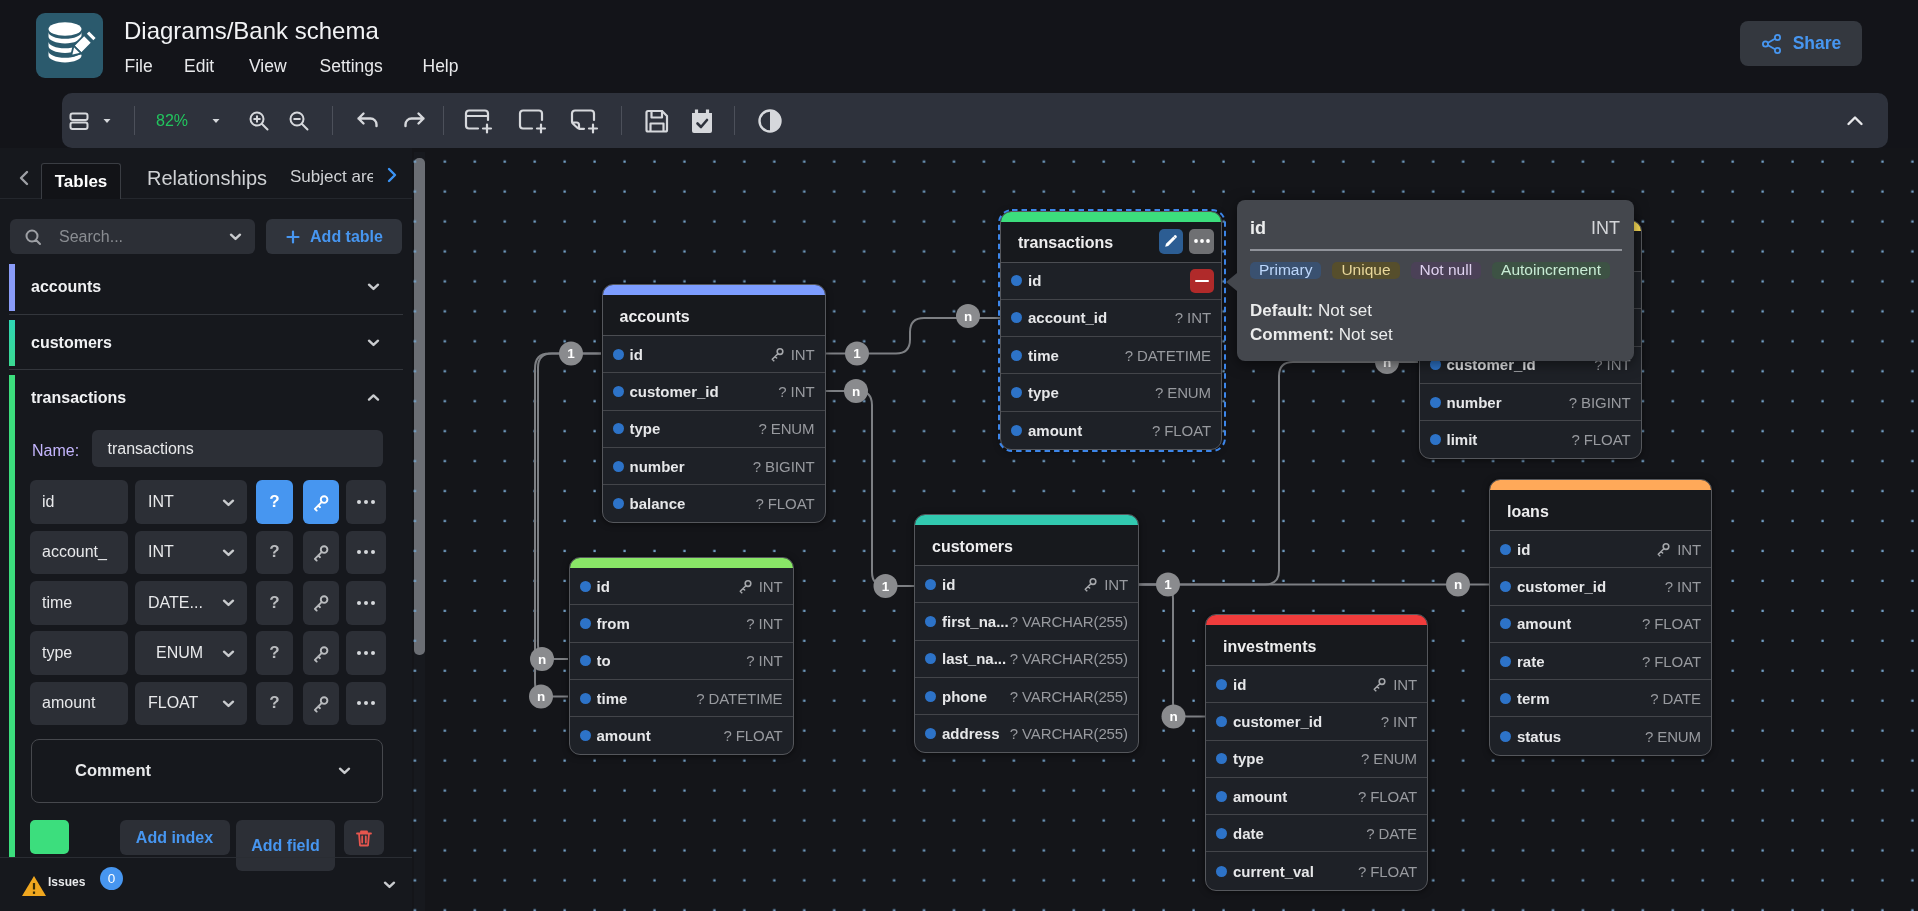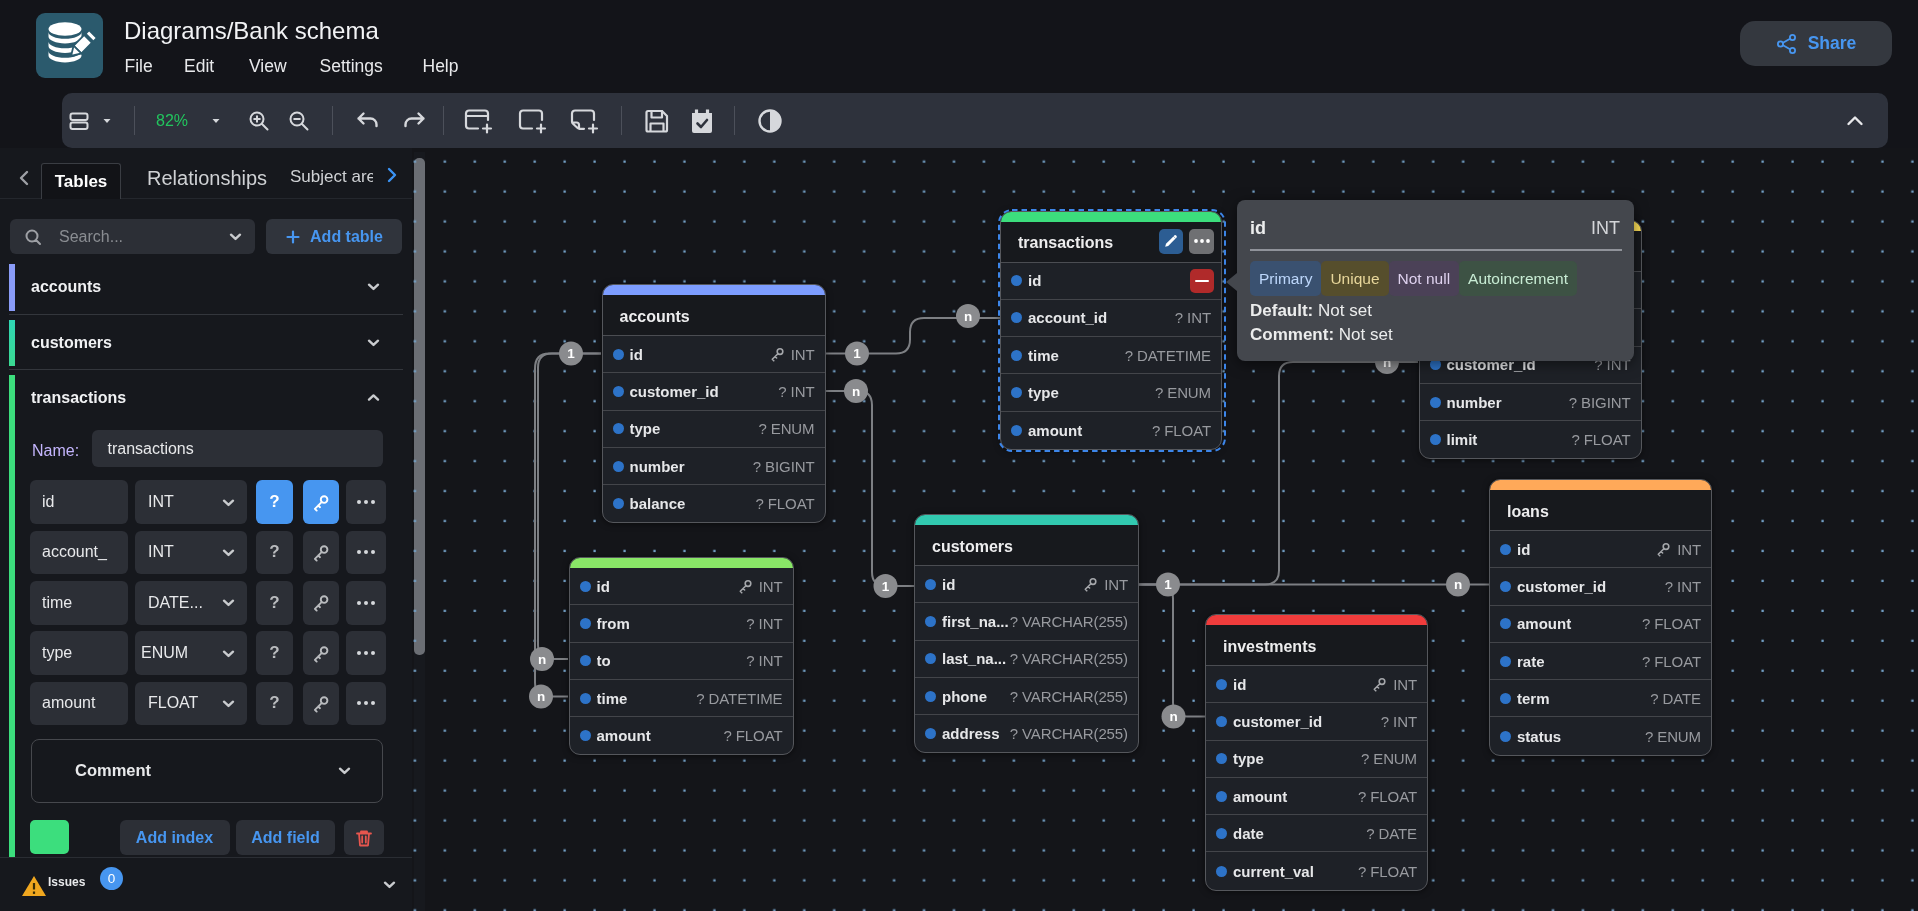--- a/index.html
+++ b/index.html
@@ -14,40 +14,40 @@
 .crow:last-child{border-bottom:none;border-radius:0 0 10px 10px}
 .fdot{width:11px;height:11px;border-radius:50%;background:#2d73c8;margin-right:6px;flex:none}
 .fname{flex:1;white-space:nowrap;overflow:hidden}
 .ftype{color:#989a9f;font-weight:normal;font-size:15px;white-space:nowrap;display:flex;align-items:center;gap:6px;letter-spacing:-0.1px}
 #hdr{position:absolute;left:0;top:0;width:1918px;height:92px}
 #logo{position:absolute;left:36px;top:13px;width:67px;height:65px;border-radius:9px;background:#2b5a6d;overflow:hidden}
 #title{position:absolute;left:124px;top:17px;font-size:24px;color:#f2f3f5}
 .menu{position:absolute;top:56px;font-size:17.5px;color:#e8e9eb}
 #saved{position:absolute;left:486px;top:50px;width:307px;height:31px;background:#2e3137;border-radius:5px;
  font-size:17px;color:#eaebed;display:flex;align-items:center;justify-content:center}
-#share{position:absolute;left:1740px;top:21px;width:152px;height:45px;background:#34383f;border-radius:15px;
+#share{position:absolute;left:1740px;top:21px;width:122px;height:45px;background:#34383f;border-radius:8px;
  display:flex;align-items:center;justify-content:center;gap:10px;color:#4796f0;font-size:17.5px;font-weight:bold}
 #tbar{position:absolute;left:62px;top:93px;width:1826px;height:55px;background:#2e323c;border-radius:10px}
 .ti{position:absolute;top:0;height:55px;display:flex;align-items:center}
 .tsep{position:absolute;top:13px;width:1px;height:29px;background:#4c505a}
 #sbar{position:absolute;left:0;top:148px;width:412px;height:763px;background:#16181d;color:#e8e9eb}
 #tabbox{z-index:2;position:absolute;left:41px;top:15px;width:80px;height:36px;border:1px solid #3a3d43;border-bottom:none;
  background:#121317;border-radius:3px 3px 0 0;display:flex;align-items:center;justify-content:center;font-weight:bold;color:#fff;font-size:17px}
 .inp{background:#2c2f36;border-radius:6px;display:flex;align-items:center}
 .stripe{position:absolute;left:9px;width:6px}
 .acclabel{position:absolute;left:31px;font-size:16px;font-weight:bold;color:#f0f1f3}
 .sep{position:absolute;left:9px;width:394px;height:1px;background:#33363c}
 .fbtn{position:absolute;background:#2c2f36;border-radius:6px;display:flex;align-items:center;justify-content:center}
 .fbtn.on{background:#4796f0}
 .blue{color:#4796f0;font-weight:bold;font-size:16px}
 #tip{position:absolute;left:1237px;top:200px;width:397px;height:161px;background:#44474d;border-radius:8px;
  box-shadow:0 3px 14px rgba(0,0,0,.5);color:#eceded;z-index:30}
 #tip:before{content:"";position:absolute;left:-11px;top:73px;border-top:9px solid transparent;
  border-bottom:9px solid transparent;border-right:11px solid #44474d}
-.badge{height:35px;border-radius:5px;font-size:15.5px;display:inline-flex;align-items:center;padding:0 9px;}
+.badge{height:17px;border-radius:5px;font-size:15.5px;display:inline-flex;align-items:center;padding:0 9px;margin-right:11px}
 .hbtn{position:absolute;z-index:6;border-radius:5px;display:flex;align-items:center;justify-content:center}
 </style></head>
 <body>
 <div id="root">
 <div id="canvas"></div>
 <svg id="rels" width="1918" height="911" viewBox="0 0 1918 911" style="position:absolute;left:0;top:0;z-index:1">
 <defs>
         <pattern id="dots" x="0" y="0" width="29.95" height="29.95" patternUnits="userSpaceOnUse">
 <rect x="24.4" y="10.7" width="2.3" height="2.3" fill="#74a2c8"></rect>
         </pattern>
@@ -569,21 +569,21 @@
       </div>
 <div class="fbtn" style="left:345.5px;top:433px;width:40px;height:43.6px">
         <svg width="20" height="6">
           <circle cx="3" cy="3" r="2" fill="#d6d8dc"></circle>
           <circle cx="10" cy="3" r="2" fill="#d6d8dc"></circle>
           <circle cx="17" cy="3" r="2" fill="#d6d8dc"></circle>
         </svg>
       </div>
 
 <div class="inp" style="position:absolute;left:30px;top:483.3px;width:98px;height:43.6px;padding-left:12px;font-size:16px">type</div>
-<div class="inp" style="position:absolute;left:135px;top:483.3px;width:112px;height:43.6px;padding-left:6px;font-size:16px">ENUM<span style="position:absolute;right:11px;display:flex">
+<div class="inp" style="position:absolute;left:135px;top:483.3px;width:112px;height:43.6px;padding-left:21px;font-size:16px">ENUM<span style="position:absolute;right:11px;display:flex">
           <svg width="15" height="15" viewBox="0 0 15 15" style="">
             <path d="M3.0 5.7 L7.5 9.9 L12.0 5.7" stroke="#c9cbce" stroke-width="2.4" fill="none" stroke-linecap="round" stroke-linejoin="round"></path>
           </svg>
         </span></div>
 <div class="fbtn" style="left:256px;top:483.3px;width:37px;height:43.6px;color:#b9bbbe;font-size:17px;font-weight:bold">?</div>
 <div class="fbtn" style="left:302.5px;top:483.3px;width:36px;height:43.6px">
         <svg width="19" height="19" viewBox="0 0 19 19" style="">
           <circle cx="13.1" cy="6.6" r="3.3" stroke="#b9bbbe" stroke-width="1.90" fill="none"></circle>
           <path d="M10.6 9.1 L3.9 15.8 L5.7 17.6 M7.2 12.5 L9.0 14.2" stroke="#b9bbbe" stroke-width="1.9000000000000001" fill="none" stroke-linecap="round" stroke-linejoin="round"></path>
         </svg>
@@ -619,21 +619,21 @@
 <div style="position:absolute;left:31px;top:591px;width:352px;height:64px;border:1px solid #46484d;border-radius:8px">
  <span style="position:absolute;left:43px;top:21px;font-size:16.5px;font-weight:bold">Comment</span>
  <span style="position:absolute;right:30px;top:23px"><svg width="15" height="15" viewBox="0 0 15 15" style="">
             <path d="M3.0 5.7 L7.5 9.9 L12.0 5.7" stroke="#c9cbce" stroke-width="2.4" fill="none" stroke-linecap="round" stroke-linejoin="round"></path>
           </svg></span>
 </div>
 <div style="position:absolute;left:30px;top:672px;width:39px;height:34px;background:#3cde7d;border-radius:5px"></div>
 <div class="inp" style="position:absolute;left:119.5px;top:672px;width:110px;height:35px;justify-content:center">
         <span class="blue">Add index</span>
       </div>
-<div class="inp" style="position:absolute;left:236px;top:672px;width:99px;height:35px;justify-content:center">
+<div class="inp" style="position:absolute;left:236px;top:672px;width:99px;height:51px;justify-content:center">
         <span class="blue">Add field</span>
       </div>
 <div class="fbtn" style="left:344px;top:672px;width:40px;height:35px">
         <svg width="20" height="20" viewBox="0 0 20 20" style="">
           <path d="M3 5.5 H17 M7 5.5 V3.5 H13 V5.5 M5 5.5 L6 17.5 H14 L15 5.5 M8.2 8.5 V14.5 M11.8 8.5 V14.5" stroke="#e8564e" stroke-width="1.8" fill="none" stroke-linecap="round" stroke-linejoin="round"></path>
         </svg>
       </div>
 <div style="position:absolute;left:0;bottom:0;width:412px;height:54px;border-top:1px solid #2a2d33">
  <span style="position:absolute;left:21px;top:16px"><svg width="26" height="24" viewBox="0 0 26 24" style="">
             <path d="M13 2 L25 22 H1 Z" fill="#f0a71f"></path>

